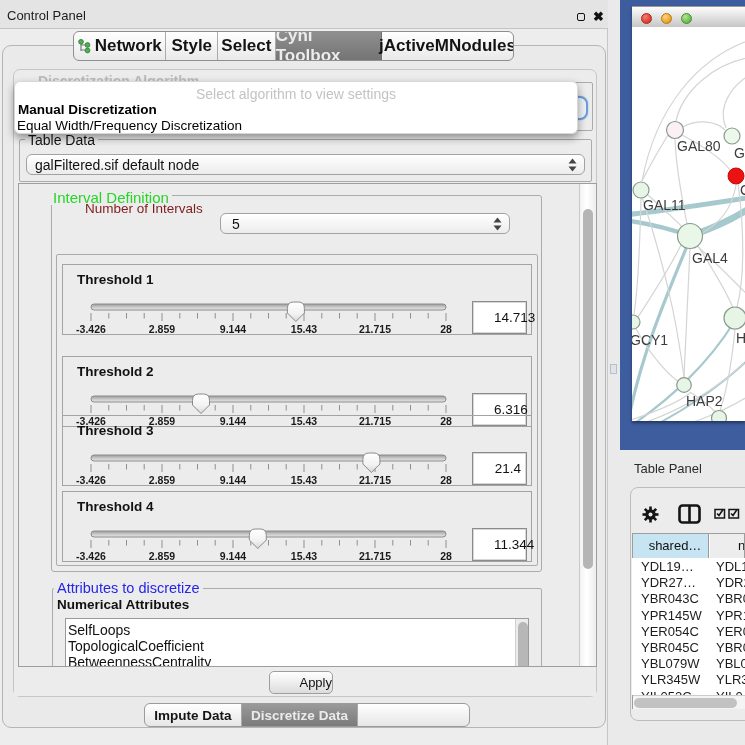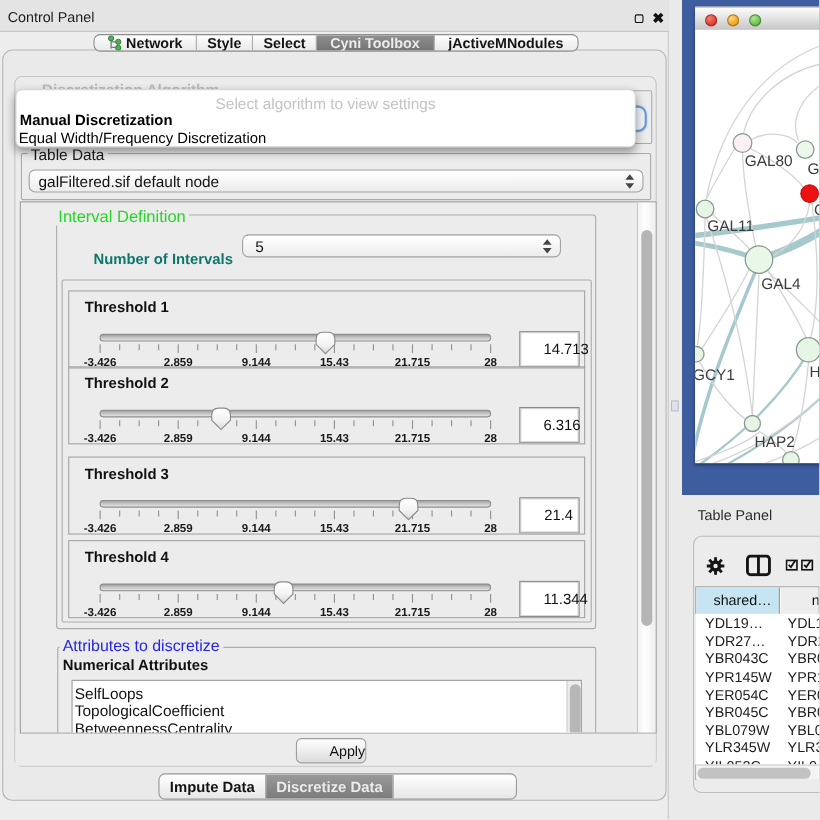--- a/index.html
+++ b/index.html
@@ -9,21 +9,21 @@
 
 #cp { position:absolute; left:0; top:0; width:608px; height:745px; background:#ededed; border-right:1px solid #c6c6c6; }
 #cptitle { position:absolute; left:0; top:0; width:608px; height:29px; background:#e4e4e4; border-bottom:1px solid #c4c4c4; }
 #cptitle .t { position:absolute; left:7px; top:8px; font-size:13px; color:#1c1c1c; }
 .wbtn-sq { position:absolute; left:577px; top:13px; width:8px; height:8px; border:1.5px solid #111; border-radius:2px; }
 .wbtn-x { position:absolute; left:593px; top:9px; font-size:13px; font-weight:bold; color:#111; }
 
 #tabpanel { position:absolute; left:2px; top:45px; width:604px; height:683px; background:#eaeaea; border:1px solid #b5b5b5; border-radius:9px; }
 
 
-#tabs { position:absolute; left:85px; top:31px; width:441px; height:16px; display:flex; border:1px solid #8f8f8f; border-radius:6px; overflow:hidden; background:linear-gradient(#ffffff,#e9e9e9); font-size:13px; }
+#tabs { position:absolute; left:73px; top:31px; width:441px; height:30px; display:flex; border:1px solid #8f8f8f; border-radius:6px; overflow:hidden; background:linear-gradient(#ffffff,#e9e9e9); font-size:17px; }
 #tabs .seg { height:100%; display:flex; align-items:center; justify-content:center; color:#141414; border-right:1px solid #ababab; font-weight:600; }
 #tabs .seg.sel { background:linear-gradient(#8f8f8f,#747474); color:#ececec; border-right:1px solid #6e6e6e; }
 
 #innerpanel { position:absolute; left:13px; top:69px; width:584px; height:628px; background:#ececec; border:1px solid #c6c6c6; border-radius:7px; }
 
 
 .grp { position:absolute; border:1px solid #ababab; border-radius:2px; }
 .grplab { position:absolute; background:#ececec; padding:0 3px; font-size:14px; line-height:15px; }
 
 
@@ -129,21 +129,21 @@
       <div class="p0">Select algorithm to view settings</div>
       <div class="p1">Manual Discretization</div>
       <div class="p2">Equal Width/Frequency Discretization</div>
     </div>
 
     <div id="scroll">
 
       <div class="grp" style="left:32px;top:11px;width:491px;height:377px;border-radius:3px"></div>
       <div class="grplab" style="left:31px;top:6px;color:#27d527;font-size:15px">Interval Definition</div>
 
-      <div style="position:absolute;left:66px;top:44px;font-size:13.5px;font-weight:bold;color:#0f766e">Number of Intervals</div>
+      <div style="position:absolute;left:66px;top:17px;font-size:13.5px;font-weight:normal;color:#7f1d1d">Number of Intervals</div>
       <div class="combo" style="left:201px;top:29px;width:290px;height:21px">
         <span class="cv" style="left:11px">5</span>
           <span class="st"><svg width="11" height="14" viewBox="0 0 11 14">
 <path d="M5.5,0.5 L9.5,5.5 L1.5,5.5 Z" fill="#444"></path>
 <path d="M5.5,13.5 L9.5,8.5 L1.5,8.5 Z" fill="#444"></path>
             </svg></span>
       </div>
 
       <div class="grp" style="left:37px;top:70px;width:482px;height:312px"></div>
 
@@ -187,21 +187,21 @@
 <text x="28.0" y="43" text-anchor="middle" font-size="10.5" font-weight="bold" fill="#1a1a1a">-3.426</text>
             <text x="99.0" y="43" text-anchor="middle" font-size="10.5" font-weight="bold" fill="#1a1a1a">2.859</text>
             <text x="170.0" y="43" text-anchor="middle" font-size="10.5" font-weight="bold" fill="#1a1a1a">9.144</text>
             <text x="241.0" y="43" text-anchor="middle" font-size="10.5" font-weight="bold" fill="#1a1a1a">15.43</text>
             <text x="312.0" y="43" text-anchor="middle" font-size="10.5" font-weight="bold" fill="#1a1a1a">21.715</text>
             <text x="383.0" y="43" text-anchor="middle" font-size="10.5" font-weight="bold" fill="#1a1a1a">28</text>
 <path d="M224.4,23 L224.4,18.5 Q224.4,12 230.4,12 L235.4,12 Q241.4,12 241.4,18.5 L241.4,23 L232.9,31.5 Z" fill="url(#thg)" stroke="#8a8a8a" stroke-width="1"></path>
 </svg>
 <div class="tval">14.713</div>
 </div>
-      <div class="tbox" style="top:149px">
+      <div class="tbox" style="top:172px">
 <div class="ttl">Threshold 2</div>
 <svg width="470" height="46" style="position:absolute;left:0;top:25px;overflow:visible">
 <defs>
               <linearGradient id="thg" x1="0" y1="0" x2="0" y2="1">
                 <stop offset="0" stop-color="#ffffff"></stop>
                 <stop offset="0.6" stop-color="#f2f2f2"></stop>
                 <stop offset="1" stop-color="#d7d7d7"></stop>
               </linearGradient>
 <linearGradient id="trk" x1="0" y1="0" x2="0" y2="1">
                 <stop offset="0" stop-color="#9a9a9a"></stop>

